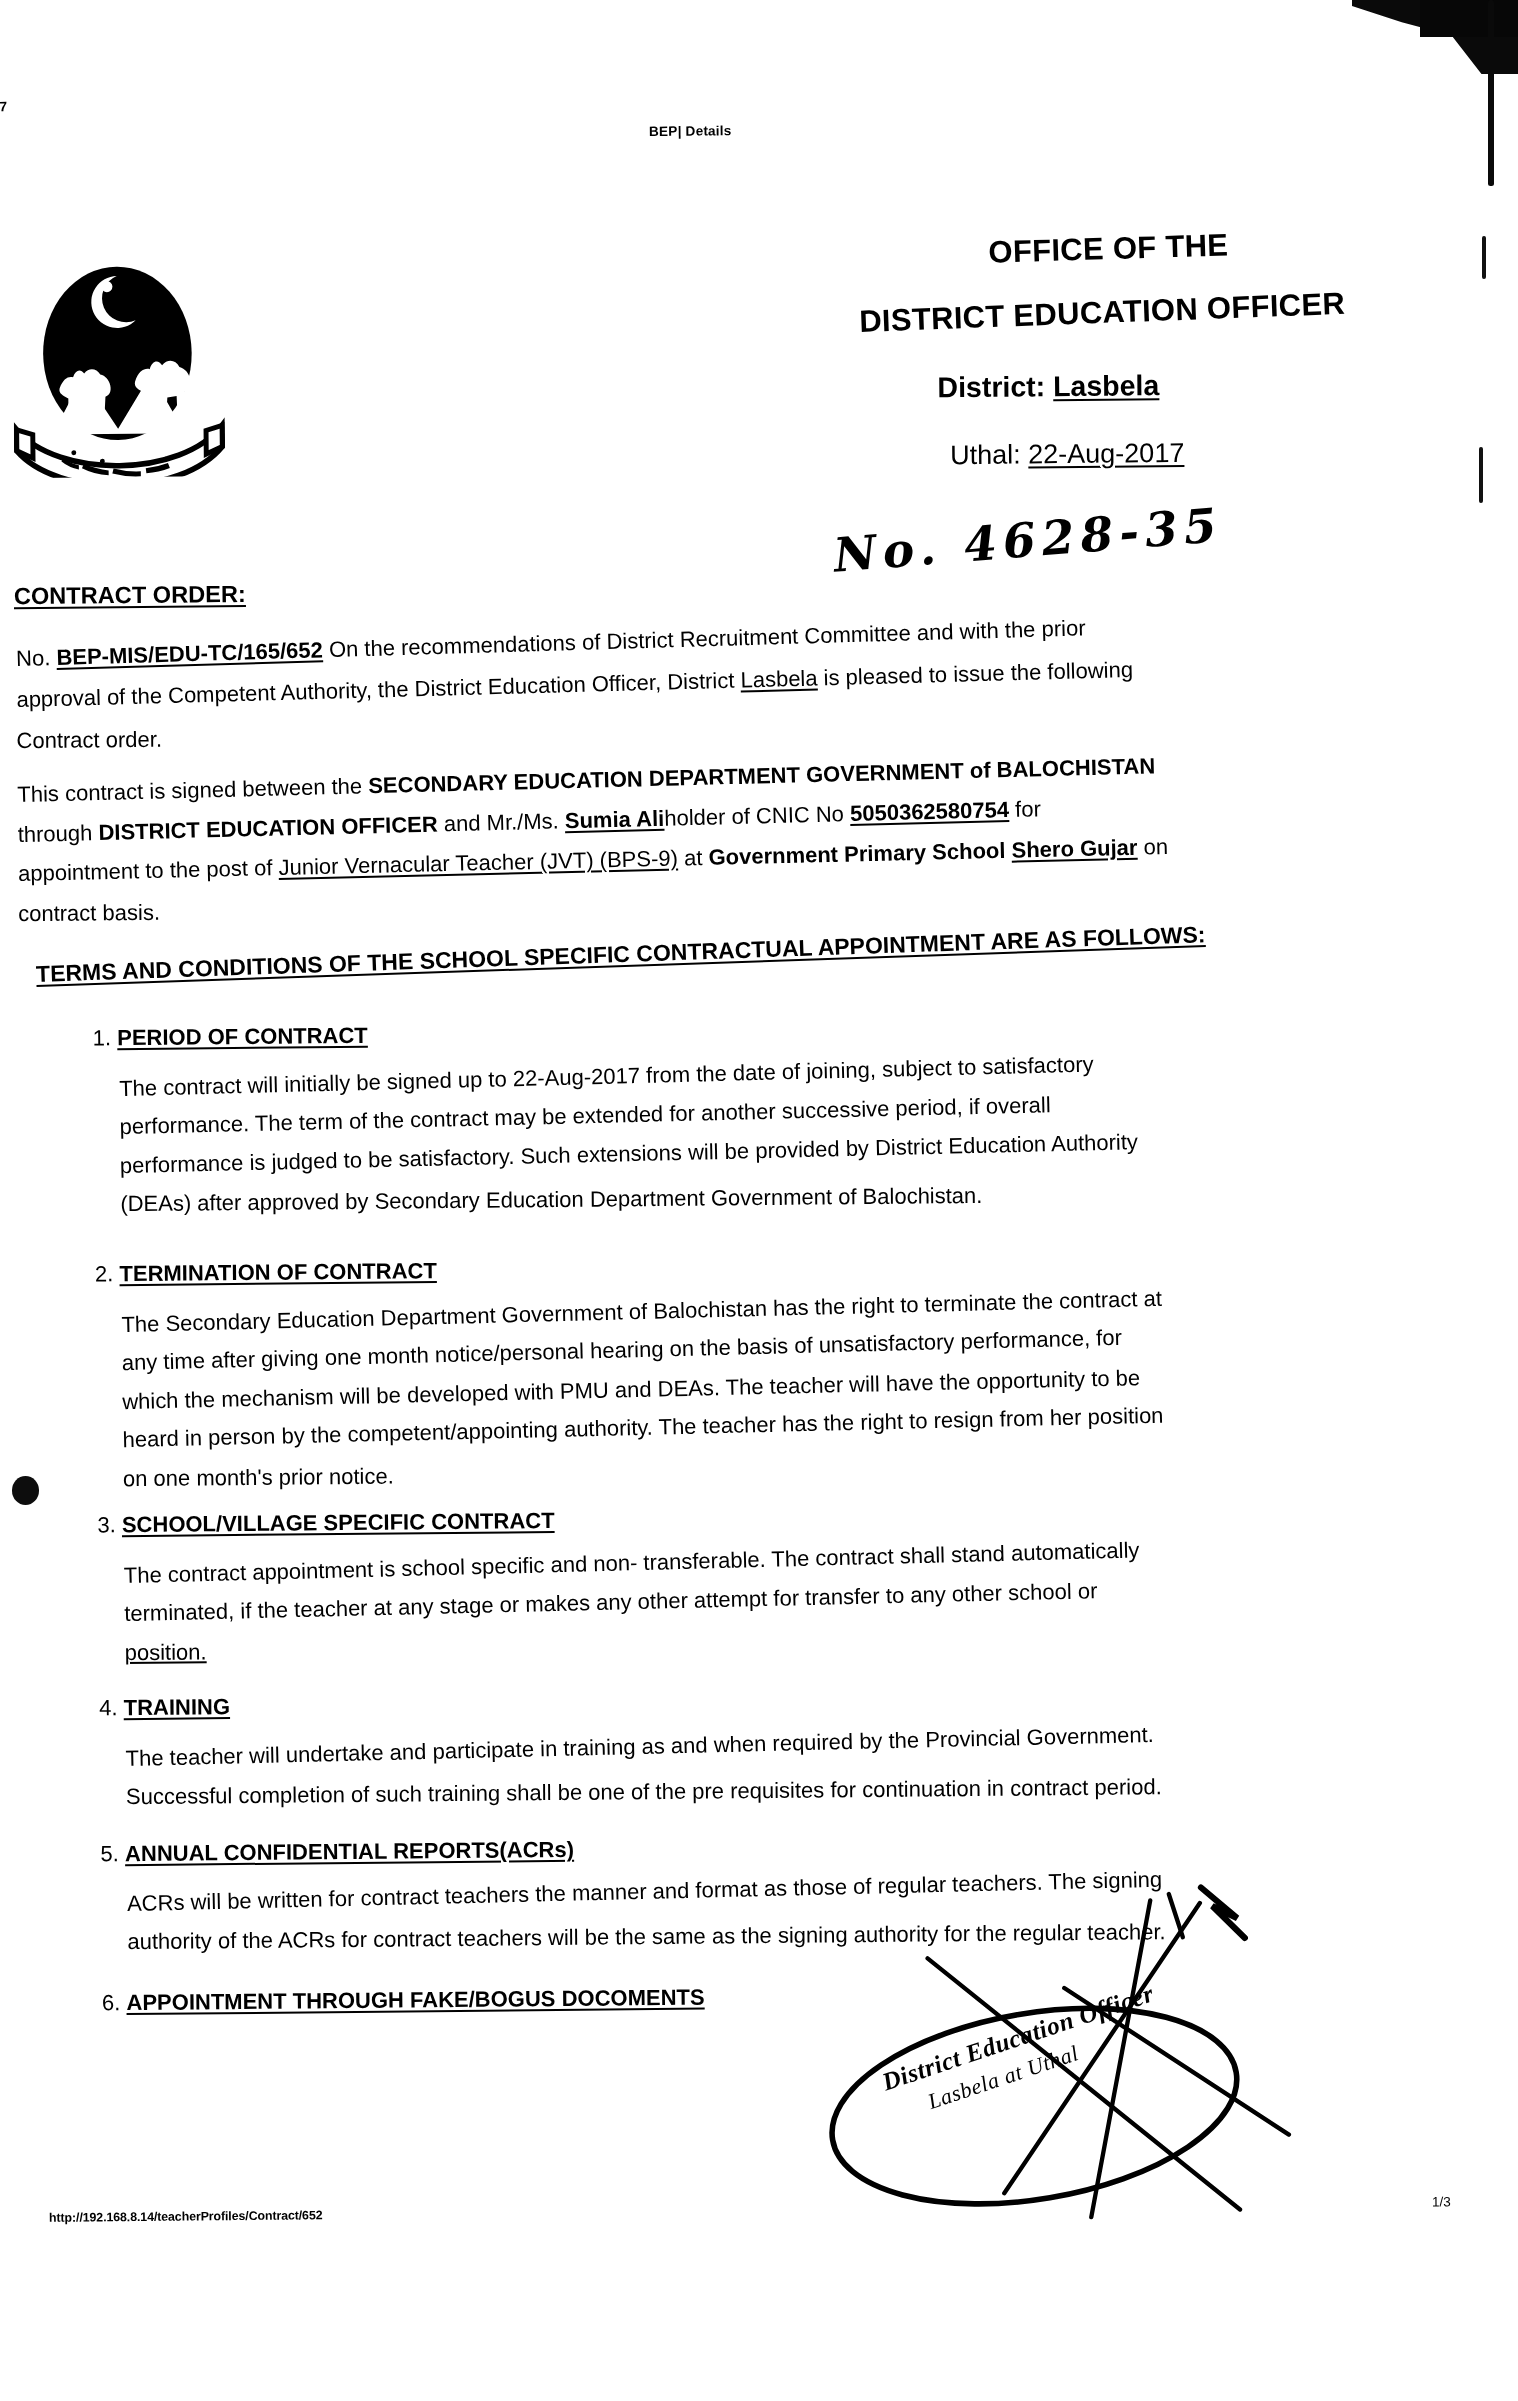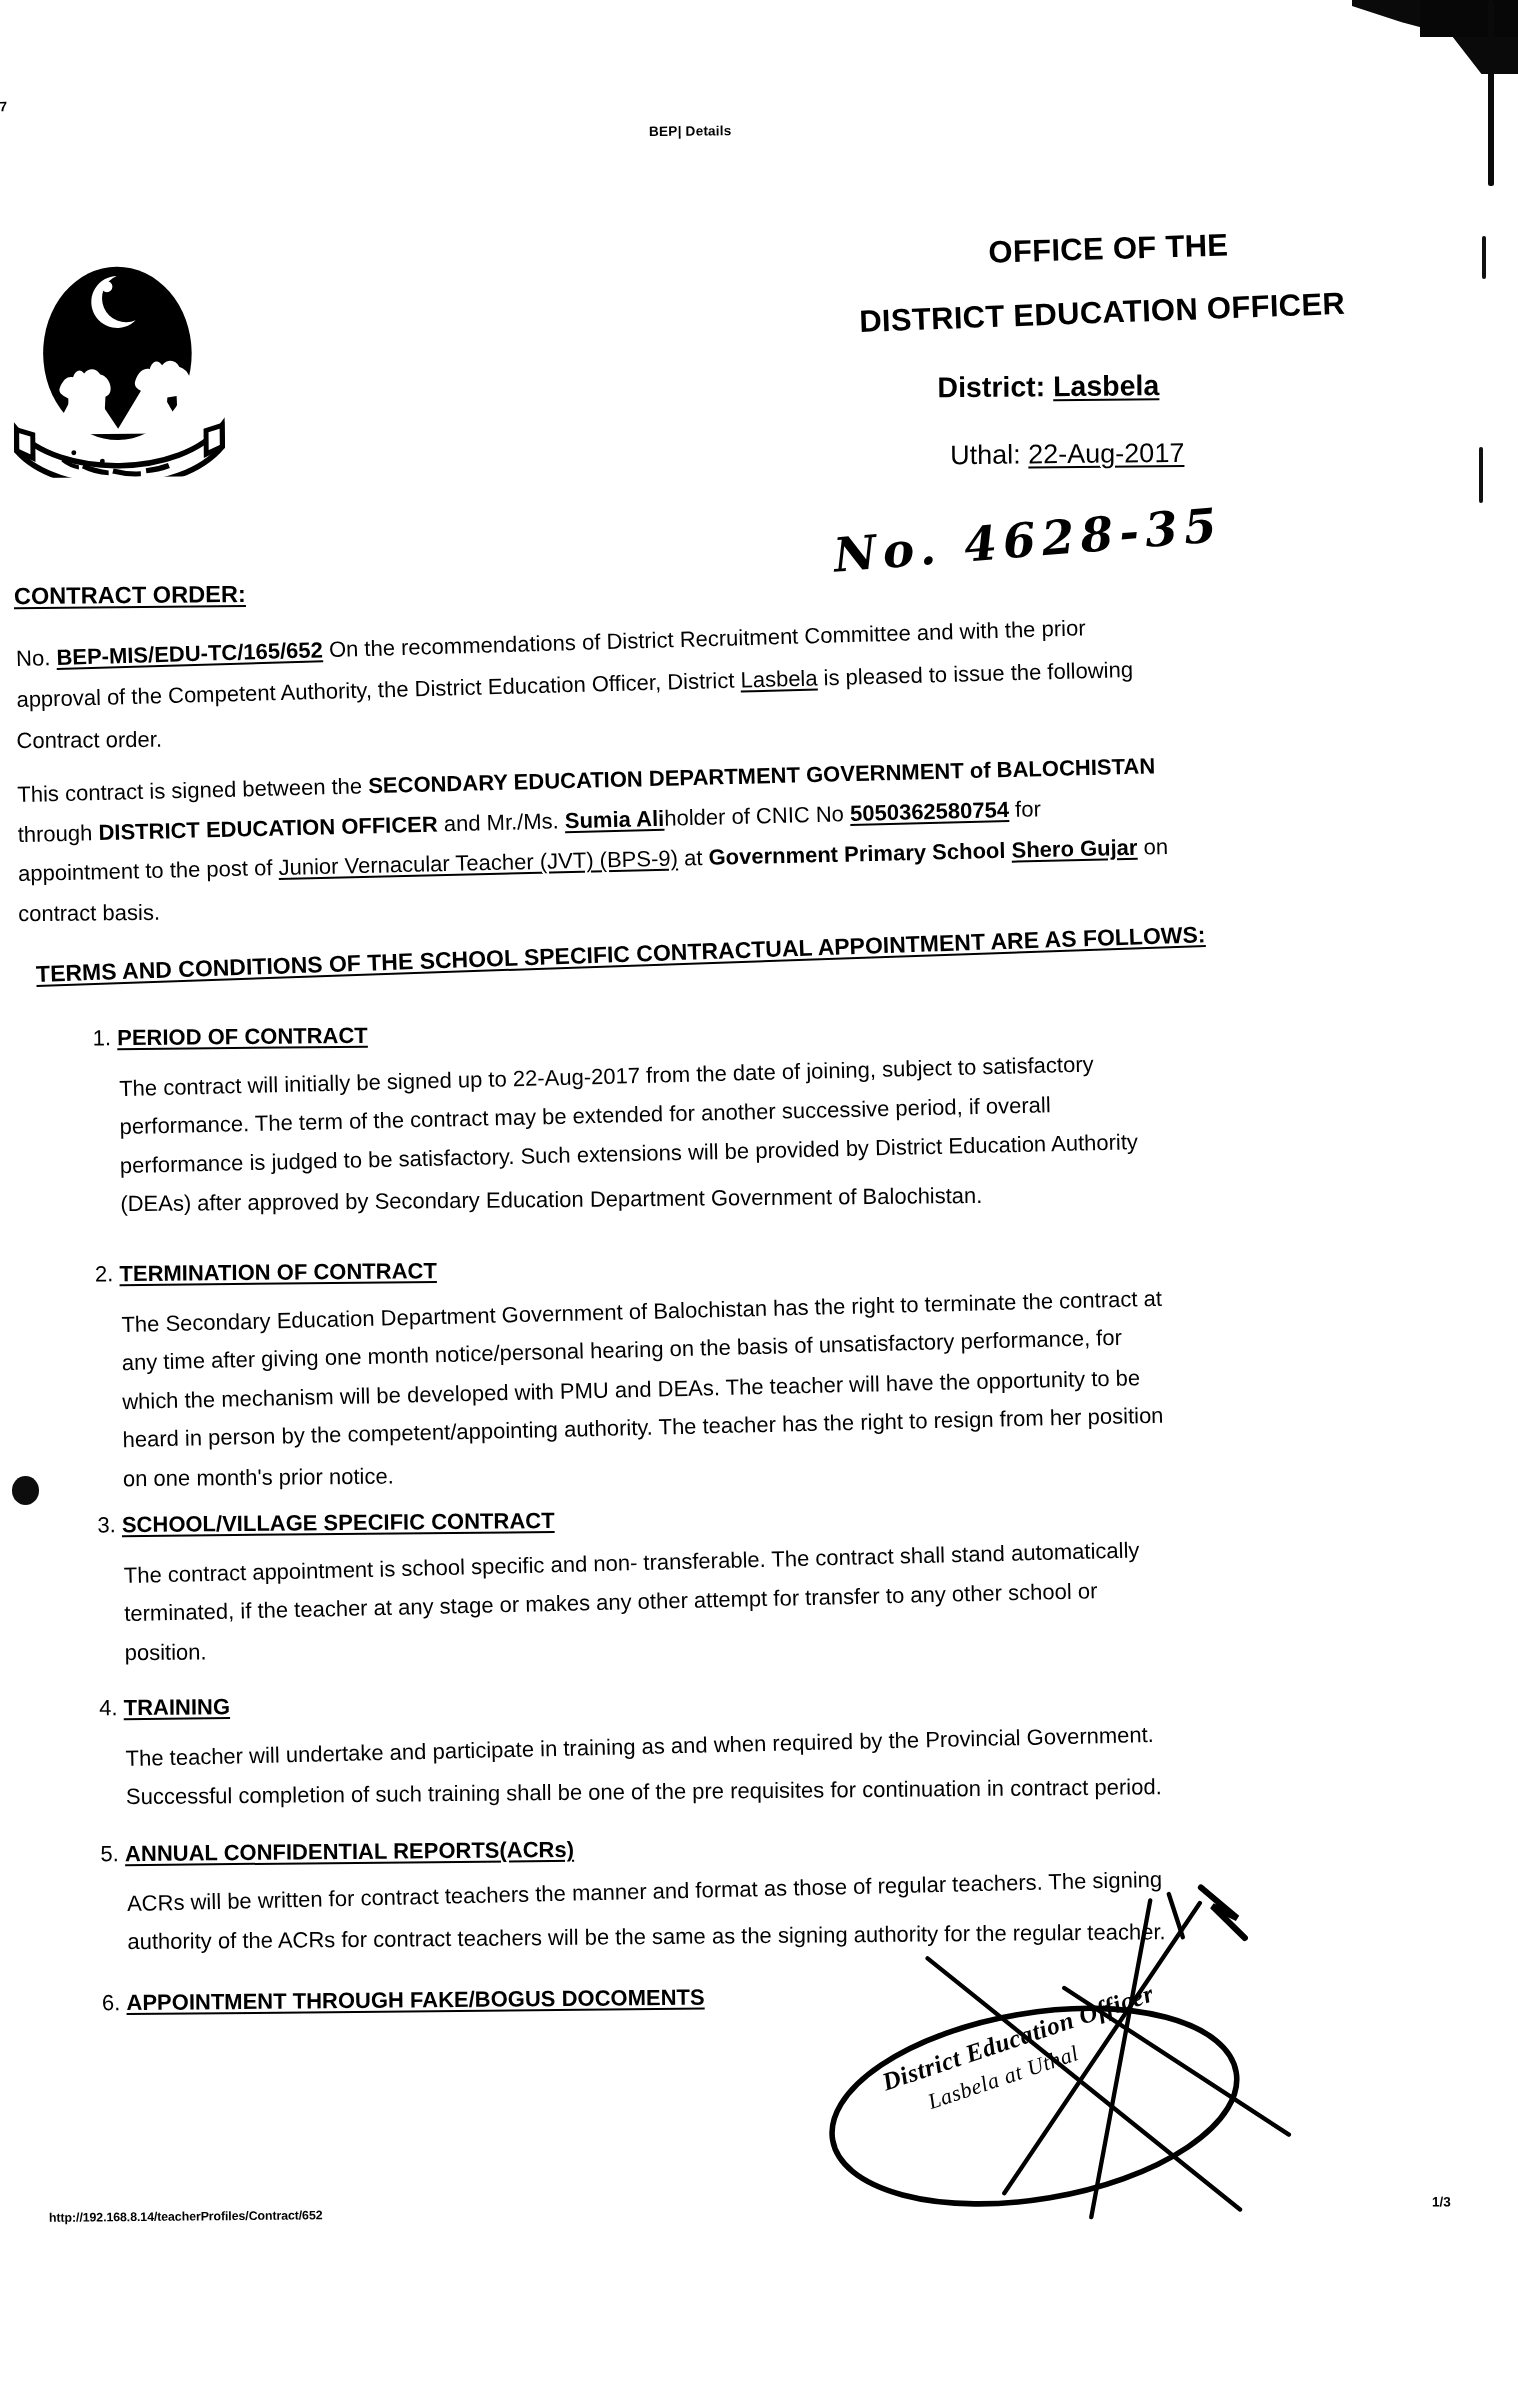--- a/index.html
+++ b/index.html
@@ -44,21 +44,21 @@
   .emblem{position:absolute;}
 
   
   .hand{
     position:absolute;font-family:"DejaVu Serif",serif;font-style:italic;
     color:#000;white-space:nowrap;
   }
 
   
   .footer-url{font-size:12.4px;font-weight:bold;letter-spacing:-0.1px;}
-  .footer-pg{font-size:13.6px;font-weight:bold;}
+  .footer-pg{font-size:13.6px;font-weight:normal;}
   .topbar{font-size:13.6px;font-weight:bold;letter-spacing:0.2px;}
 </style>
 </head>
 <body>
 
 <div id="page">
 
   <div class="scan-shadow-corner"></div>
   <div class="scan-shadow-top"></div>
   <div class="scan-edge-mark" style="left:1482px;top:236px;width:4.3px;height:43px;border-radius:1.9px;"></div>
@@ -178,21 +178,21 @@
       <div class="line cond" style="top:154px;">on one month's prior notice.</div>
     </div>
 
     <div class="t cond" style="left:92px;top:1507px;font-size:22px;">
       <span>3.</span>
       <span class="b u">SCHOOL/VILLAGE SPECIFIC CONTRACT</span>
     </div>
     <div class="para" style="left:118px;top:1557px;font-size:22px;">
       <div class="line cond" style="top:0px;transform:rotate(-0.9deg);transform-origin:left center;">The contract appointment is school specific and non- transferable. The contract shall stand automatically</div>
       <div class="line cond" style="top:38px;transform:rotate(-0.8deg);transform-origin:left center;">terminated, if the teacher at any stage or makes any other attempt for transfer to any other school or</div>
-      <div class="line cond" style="top:77px;">position.</div>
+      <div class="line cond" style="top:77px;text-decoration:underline;">position.</div>
     </div>
 
     <div class="t cond" style="left:92px;top:1690px;font-size:22px;">
       <span>4.</span>
       <span class="b u">TRAINING</span>
     </div>
     <div class="para" style="left:118px;top:1740px;font-size:22px;">
       <div class="line cond" style="top:0px;transform:rotate(-0.8deg);transform-origin:left center;">The teacher will undertake and participate in training as and when required by the Provincial Government.</div>
       <div class="line cond" style="top:38px;">Successful completion of such training shall be one of the pre requisites for continuation in contract period.</div>
     </div>

